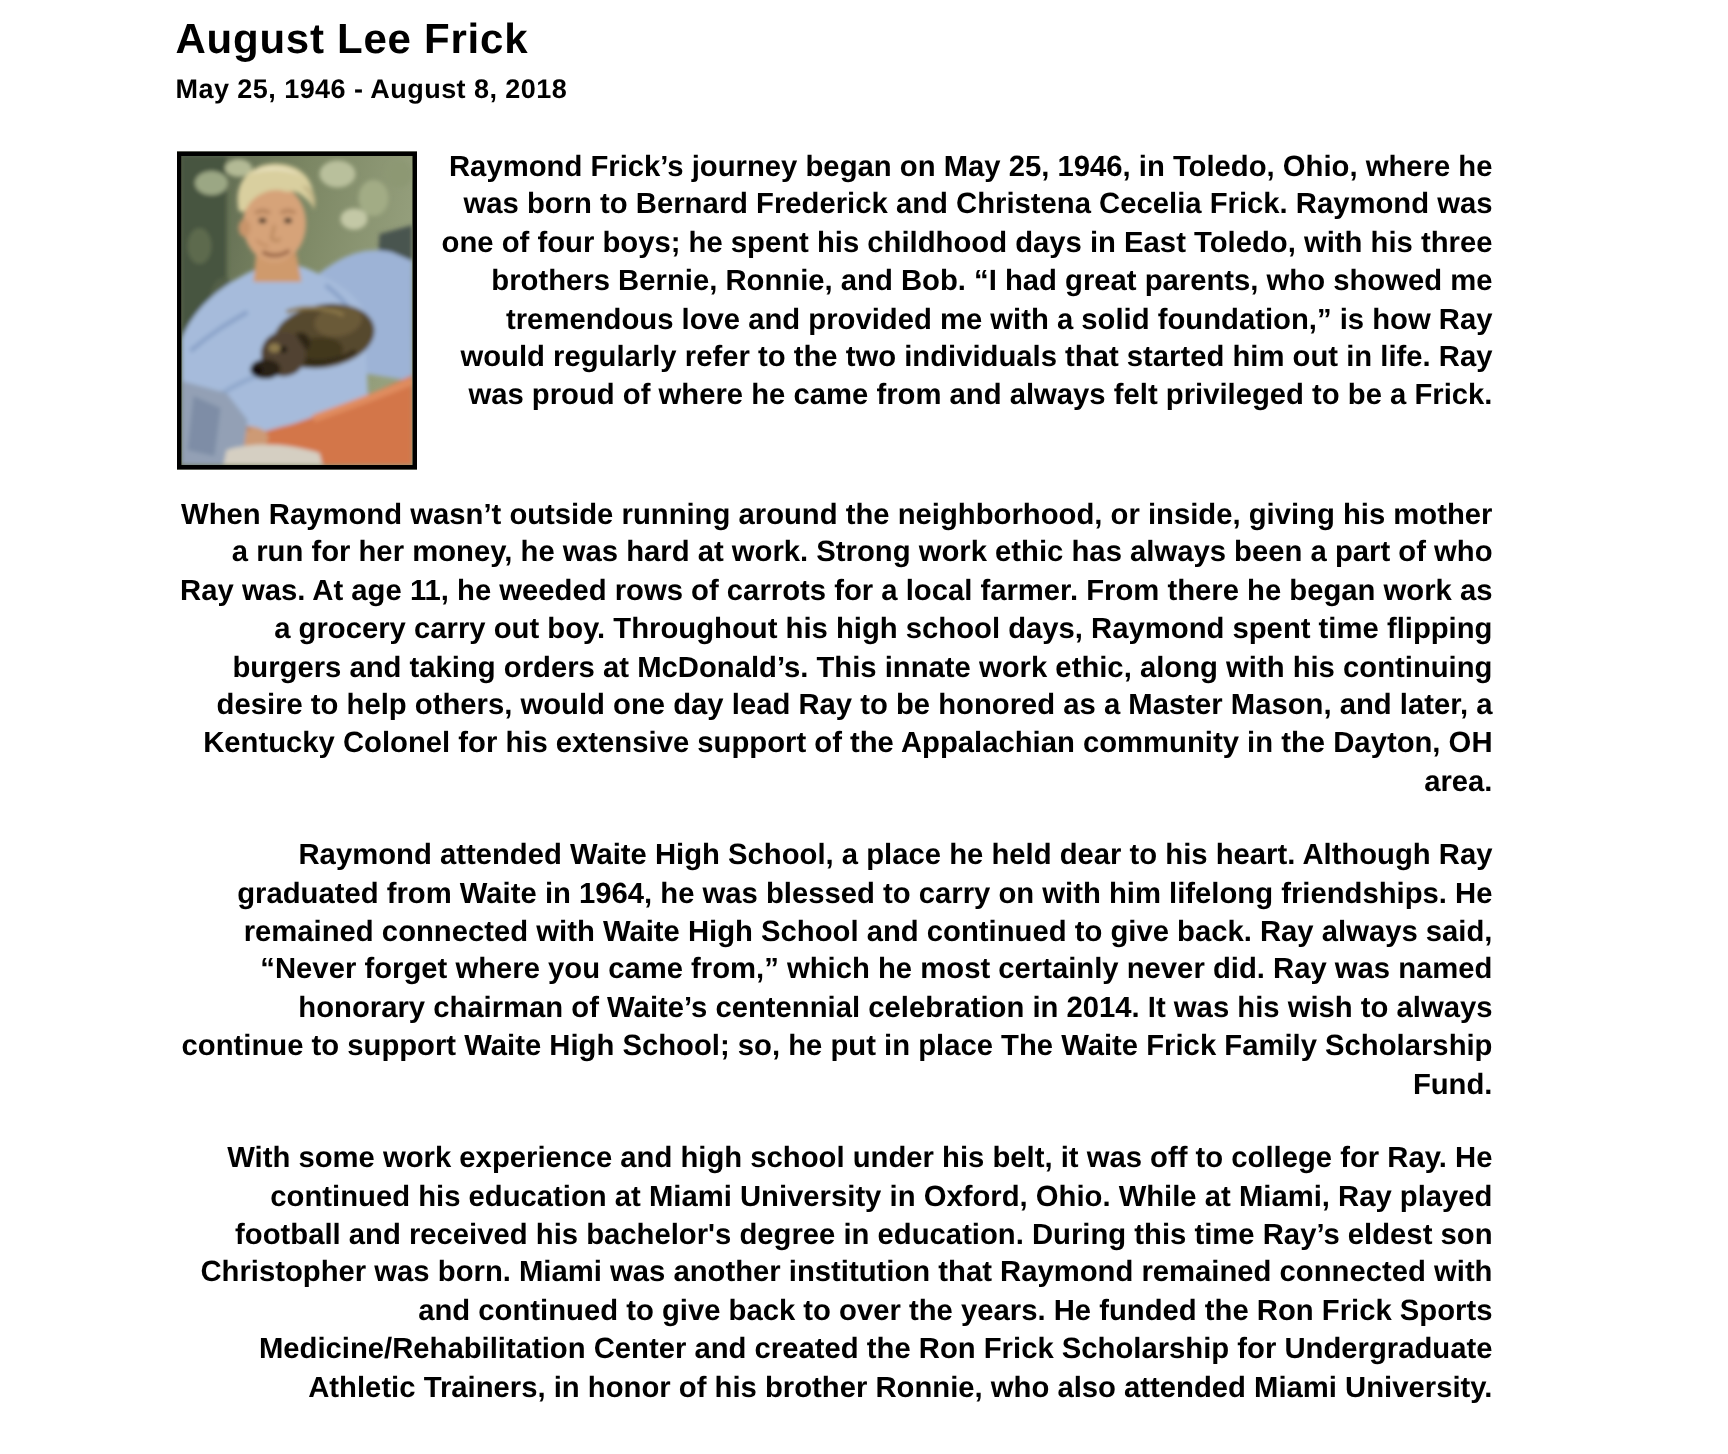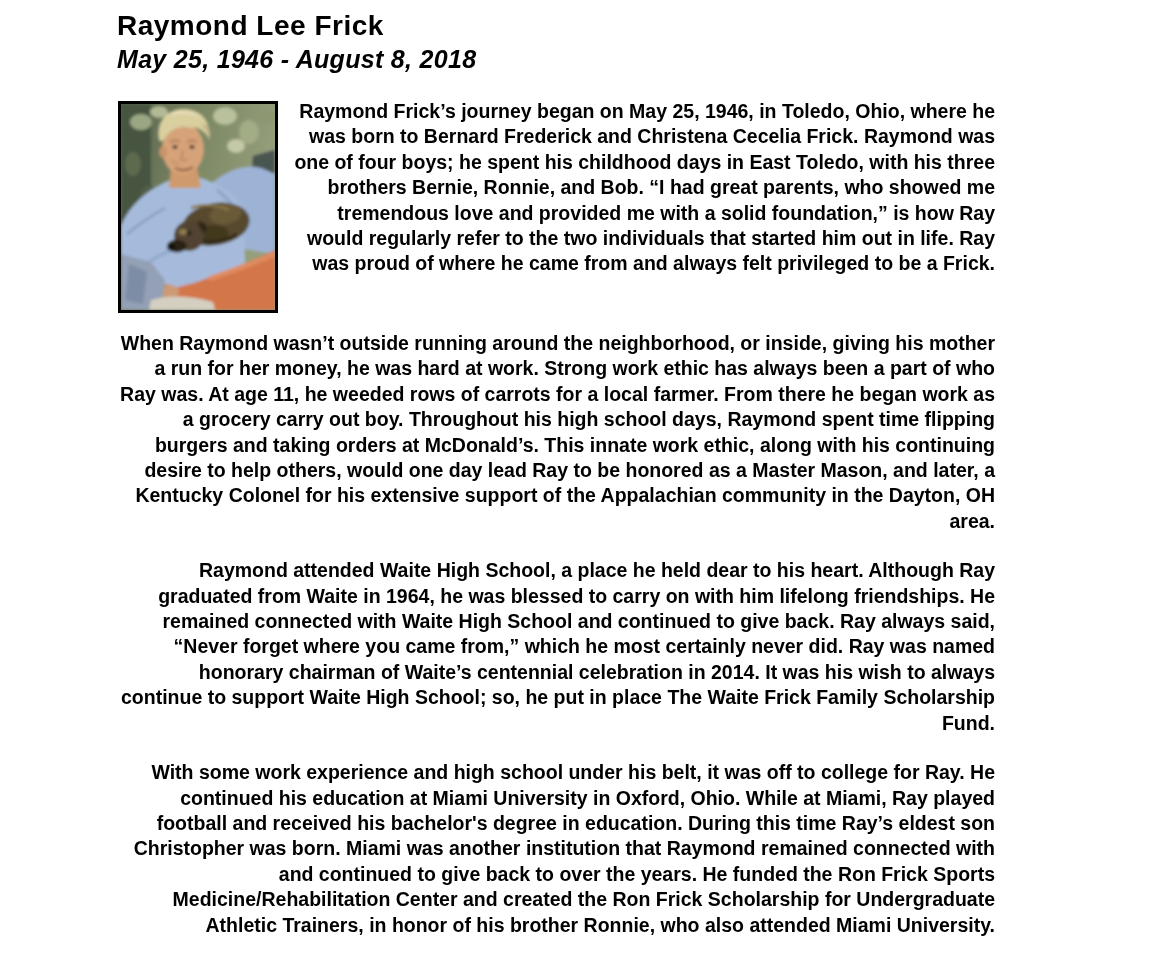--- a/index.html
+++ b/index.html
@@ -21,26 +21,25 @@
     width: 878px;
   }
   .name-title {
     font-size: 28px;
     line-height: 32px;
     font-weight: bold;
     margin: 0;
     letter-spacing: 0.5px;
   }
   .dates-subtitle {
-    font-size: 25px;
+    font-size: 18px;
     line-height: 24px;
     font-weight: bold;
     margin: 5px 0 28px 0;
     letter-spacing: 0.3px;
-    font-style: italic;
   }
   .photo-frame {
     float: left;
     width: 154px;
     height: 206px;
     border: 3px solid #000000;
     margin: 2px 9px 18px 1px;
     background: #77825f;
     overflow: hidden;
   }
@@ -52,21 +51,21 @@
     margin: 0 0 24px 0;
     text-align: right;
   }
   .para.clear { clear: left; }
 </style>
 </head>
 <body>
 
 <div class="article">
 
-  <h1 class="name-title">Raymond Lee Frick</h1>
+  <h1 class="name-title">August Lee Frick</h1>
 
   <h2 class="dates-subtitle">May 25, 1946 - August 8, 2018</h2>
 
   <div class="photo-frame" role="img" aria-label="Man with light blond hair in a light blue shirt holding a small dark brown puppy, with an orange-sleeved arm across the front and a green floral couch behind">
     <svg width="154" height="206" viewBox="0 0 154 206" xmlns="http://www.w3.org/2000/svg">
       <defs>
         <filter id="soften" x="-10%" y="-10%" width="120%" height="120%">
           <feGaussianBlur stdDeviation="1.4"></feGaussianBlur>
         </filter>
         <linearGradient id="couch" x1="0" y1="0" x2="1" y2="0.3">

